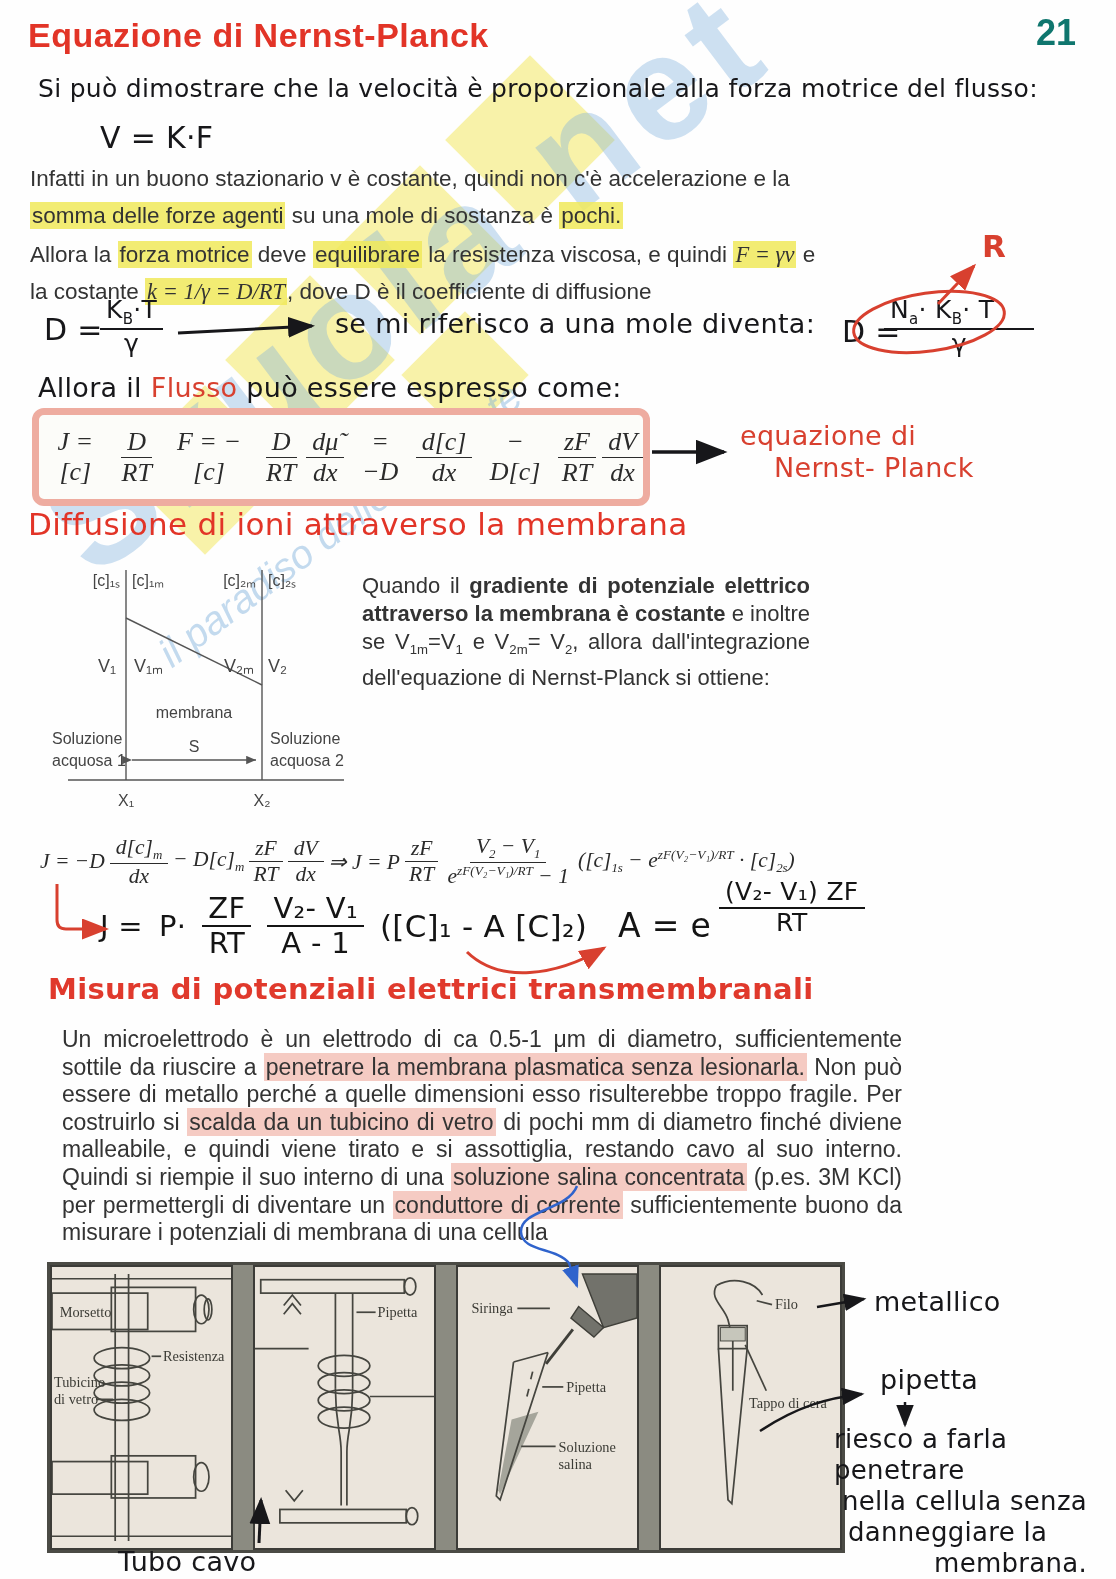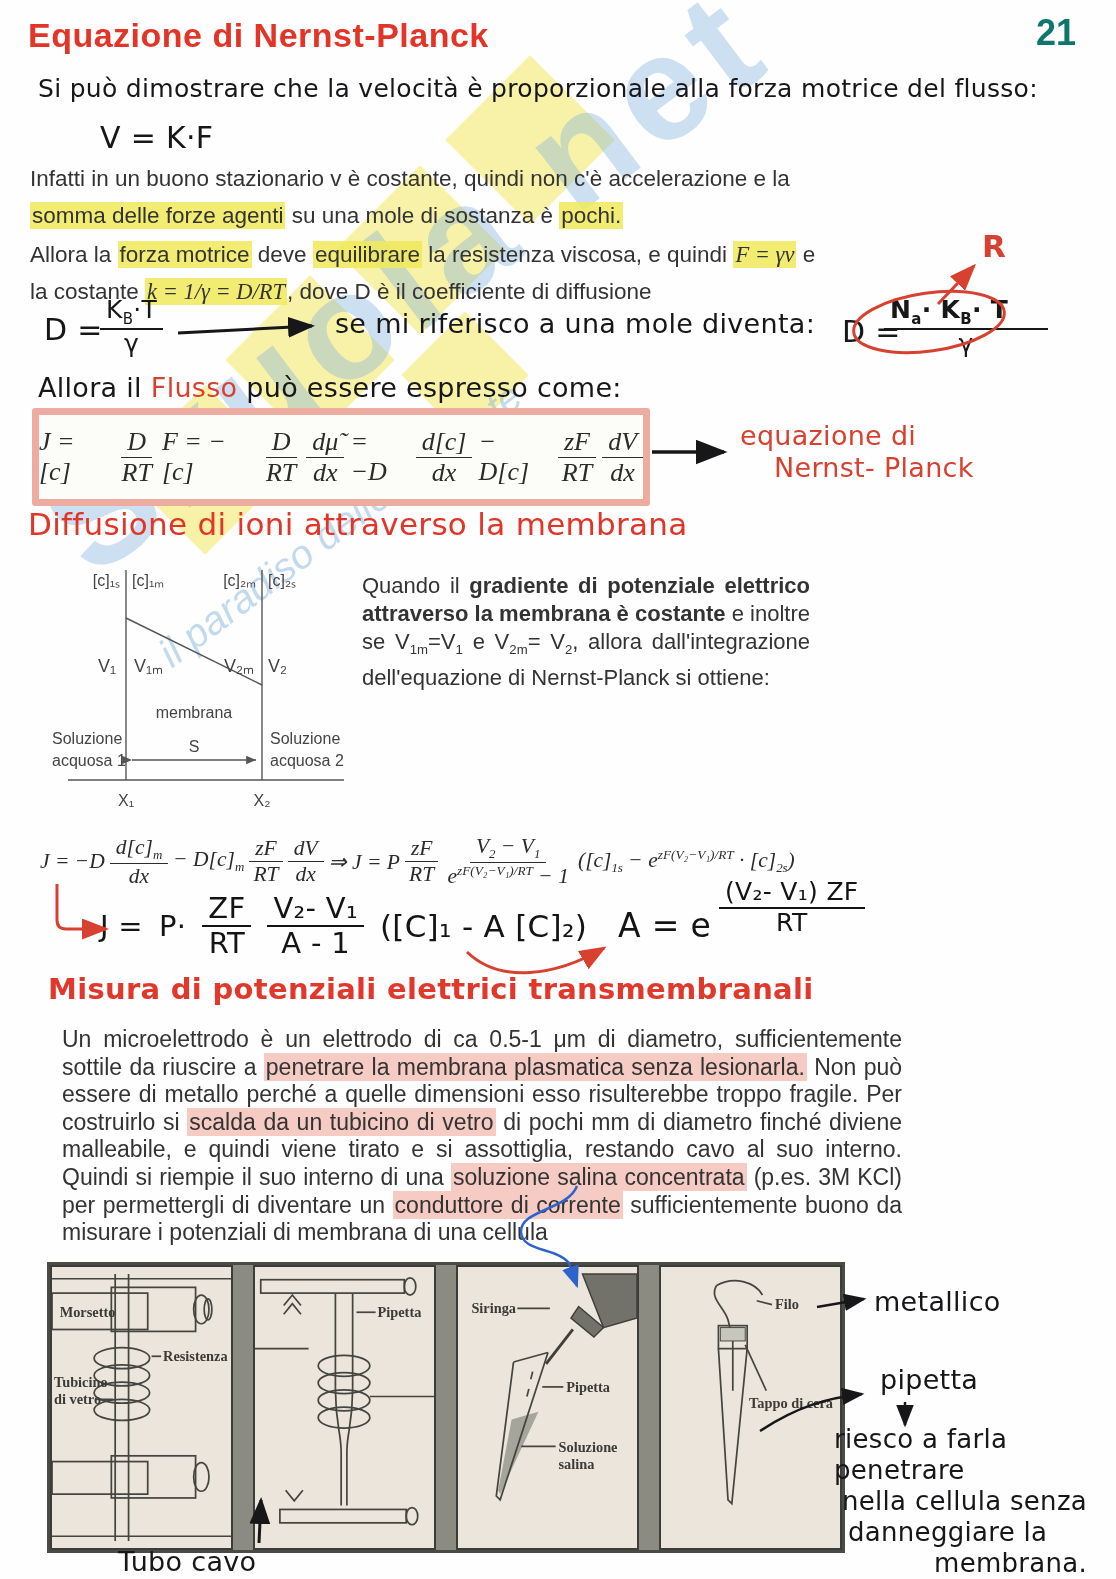--- a/index.html
+++ b/index.html
@@ -20,42 +20,42 @@
   .frac{display:inline-flex;flex-direction:column;align-items:center;line-height:1.15;vertical-align:middle;}
   .frac .fn{border-bottom:2px solid currentColor;padding:0 6px;}
   .frac .fd{padding:0 4px;}
   .frac.thin .fn{border-bottom-width:1.5px;}
   .eqrow{display:flex;align-items:center;}
   
   .title{font-size:34px;font-weight:bold;color:#e23427;letter-spacing:.5px;}
   .pagenum{font-size:36px;font-weight:bold;color:#0f766e;}
   .h2{font-size:31px;font-weight:normal;color:#e23427;}
   .h3{font-size:29px;font-weight:bold;color:#e0392c;}
-  .np-box{border:7px solid #eeaca0;border-radius:3px;background:#fcfcf9;
-          display:flex;align-items:center;justify-content:center;}
+  .np-box{border:7px solid #eeaca0;border-radius:12px;background:#fcfcf9;
+          display:flex;align-items:center;justify-content:center;text-align:center;}
   .np-eq{font-family:"Liberation Serif",serif;font-style:italic;font-size:26px;color:#2b2b2b;gap:6px;}
   .np-label{font-size:27px;line-height:32px;color:#d8402f;}
   .dtext{font-size:22px;line-height:28px;text-align:justify;}
   .para{font-size:22.5px;line-height:37px;}
   .para3{font-size:23px;line-height:27.6px;text-align:justify;margin-left:32px;}
   .eq2{font-family:"Liberation Serif",serif;font-style:italic;font-size:21.5px;color:#2b2b2b;gap:5px;}
   .heq{font-size:29px;gap:16px;color:#141414;}
   .heq .frac .fn{border-bottom-width:2.5px;}
   .a-eq{font-size:33px;color:#141414;display:flex;align-items:flex-start;}
   .a-exp{font-size:25px;transform:translateY(-28px);margin-left:8px;}
   .note-lines div{font-size:26px;line-height:31px;}
   
   .wm{pointer-events:none;}
   .wm-text{font-size:150px;font-weight:bold;color:rgba(125,175,220,.38);letter-spacing:10px;
            transform:rotate(-37deg);transform-origin:left top;white-space:nowrap;}
   .wm-slogan{font-size:40px;font-style:italic;color:rgba(125,175,220,.45);
              transform:rotate(-37deg);transform-origin:left top;white-space:nowrap;}
   .wm-diamond{width:120px;height:120px;background:rgba(246,238,140,.75);transform:rotate(45deg);}
   
-  .figure{display:flex;gap:20px;background:#8b8b81;border:3px solid #4b4b45;font-weight:bold;}
+  .figure{display:flex;gap:20px;background:#8b8b81;border:3px solid #4b4b45;}
   .panel{flex:1;background:#ebe5dc;border:2px solid #3c3c38;}
   .panel svg{display:block;width:100%;height:100%;}
   .fig-draw{stroke:#45453f;stroke-width:1.8;fill:none;}
   .fig-text{font-family:"Liberation Serif",serif;font-size:15px;fill:#3b3b35;font-style:normal;}
 </style>
 </head>
 <body>
 
 <div class="page">
 
@@ -81,21 +81,21 @@
   <div class="abs hand redink" style="left:982px;top:228px;font-size:31px;font-weight:bold;z-index:2;">R</div>
 
   <div class="abs hand" style="left:44px;top:312px;font-size:30px;z-index:2;">D =</div>
   <div class="abs hand frac" style="left:100px;top:296px;font-size:25px;z-index:2;">
     <span class="fn"><span>K</span><sub>B</sub><span>·T</span></span>
     <span class="fd">γ</span>
   </div>
   <div class="abs hand" style="left:335px;top:308px;font-size:27px;z-index:2;">se mi riferisco a una mole diventa:</div>
   <div class="abs hand" style="left:842px;top:314px;font-size:30px;z-index:2;">D =</div>
   <div class="abs hand frac" style="left:884px;top:296px;font-size:25px;z-index:2;">
-    <span class="fn" style="padding-right:40px;font-weight:bold;"><span>N</span><sub>a</sub><span>· K</span><sub>B</sub><span>· T</span></span>
+    <span class="fn" style="padding-right:40px;"><span>N</span><sub>a</sub><span>· K</span><sub>B</sub><span>· T</span></span>
     <span class="fd">γ</span>
   </div>
 
   <div class="abs hand" style="left:38px;top:372px;font-size:27px;z-index:2;"><span>Allora il </span><span class="redink">Flusso</span><span> può essere espresso come:</span></div>
 
   <div class="abs np-box" style="left:32px;top:408px;width:604px;height:84px;z-index:2;">
     <div class="eqrow np-eq thin">
       <span>J = [c]</span>
       <span class="frac thin">
           <span class="fn">D</span>

